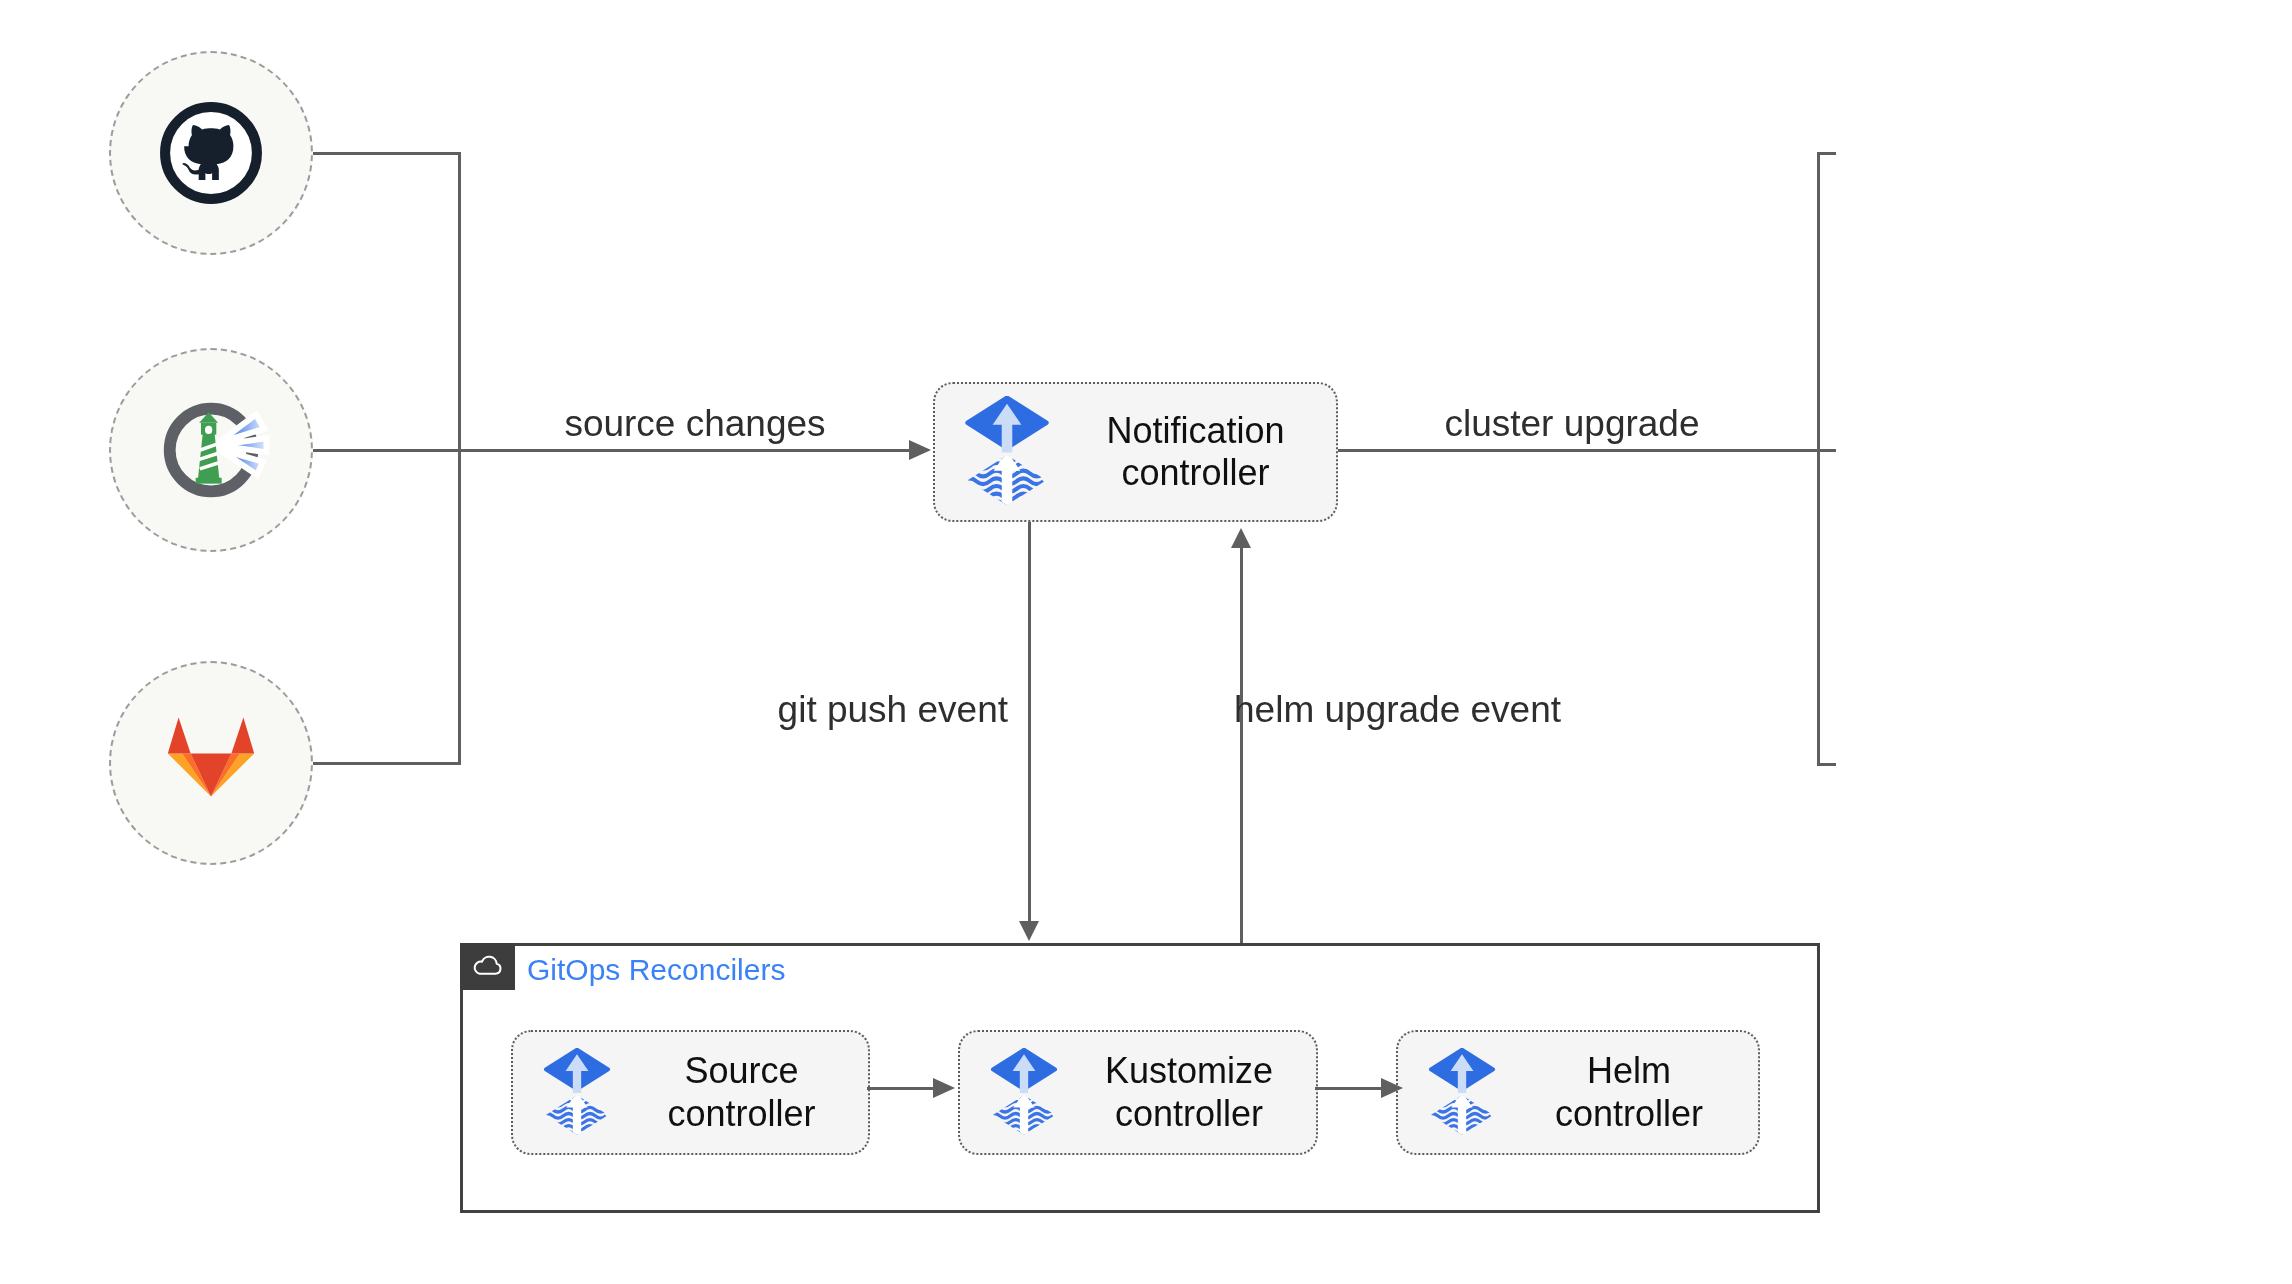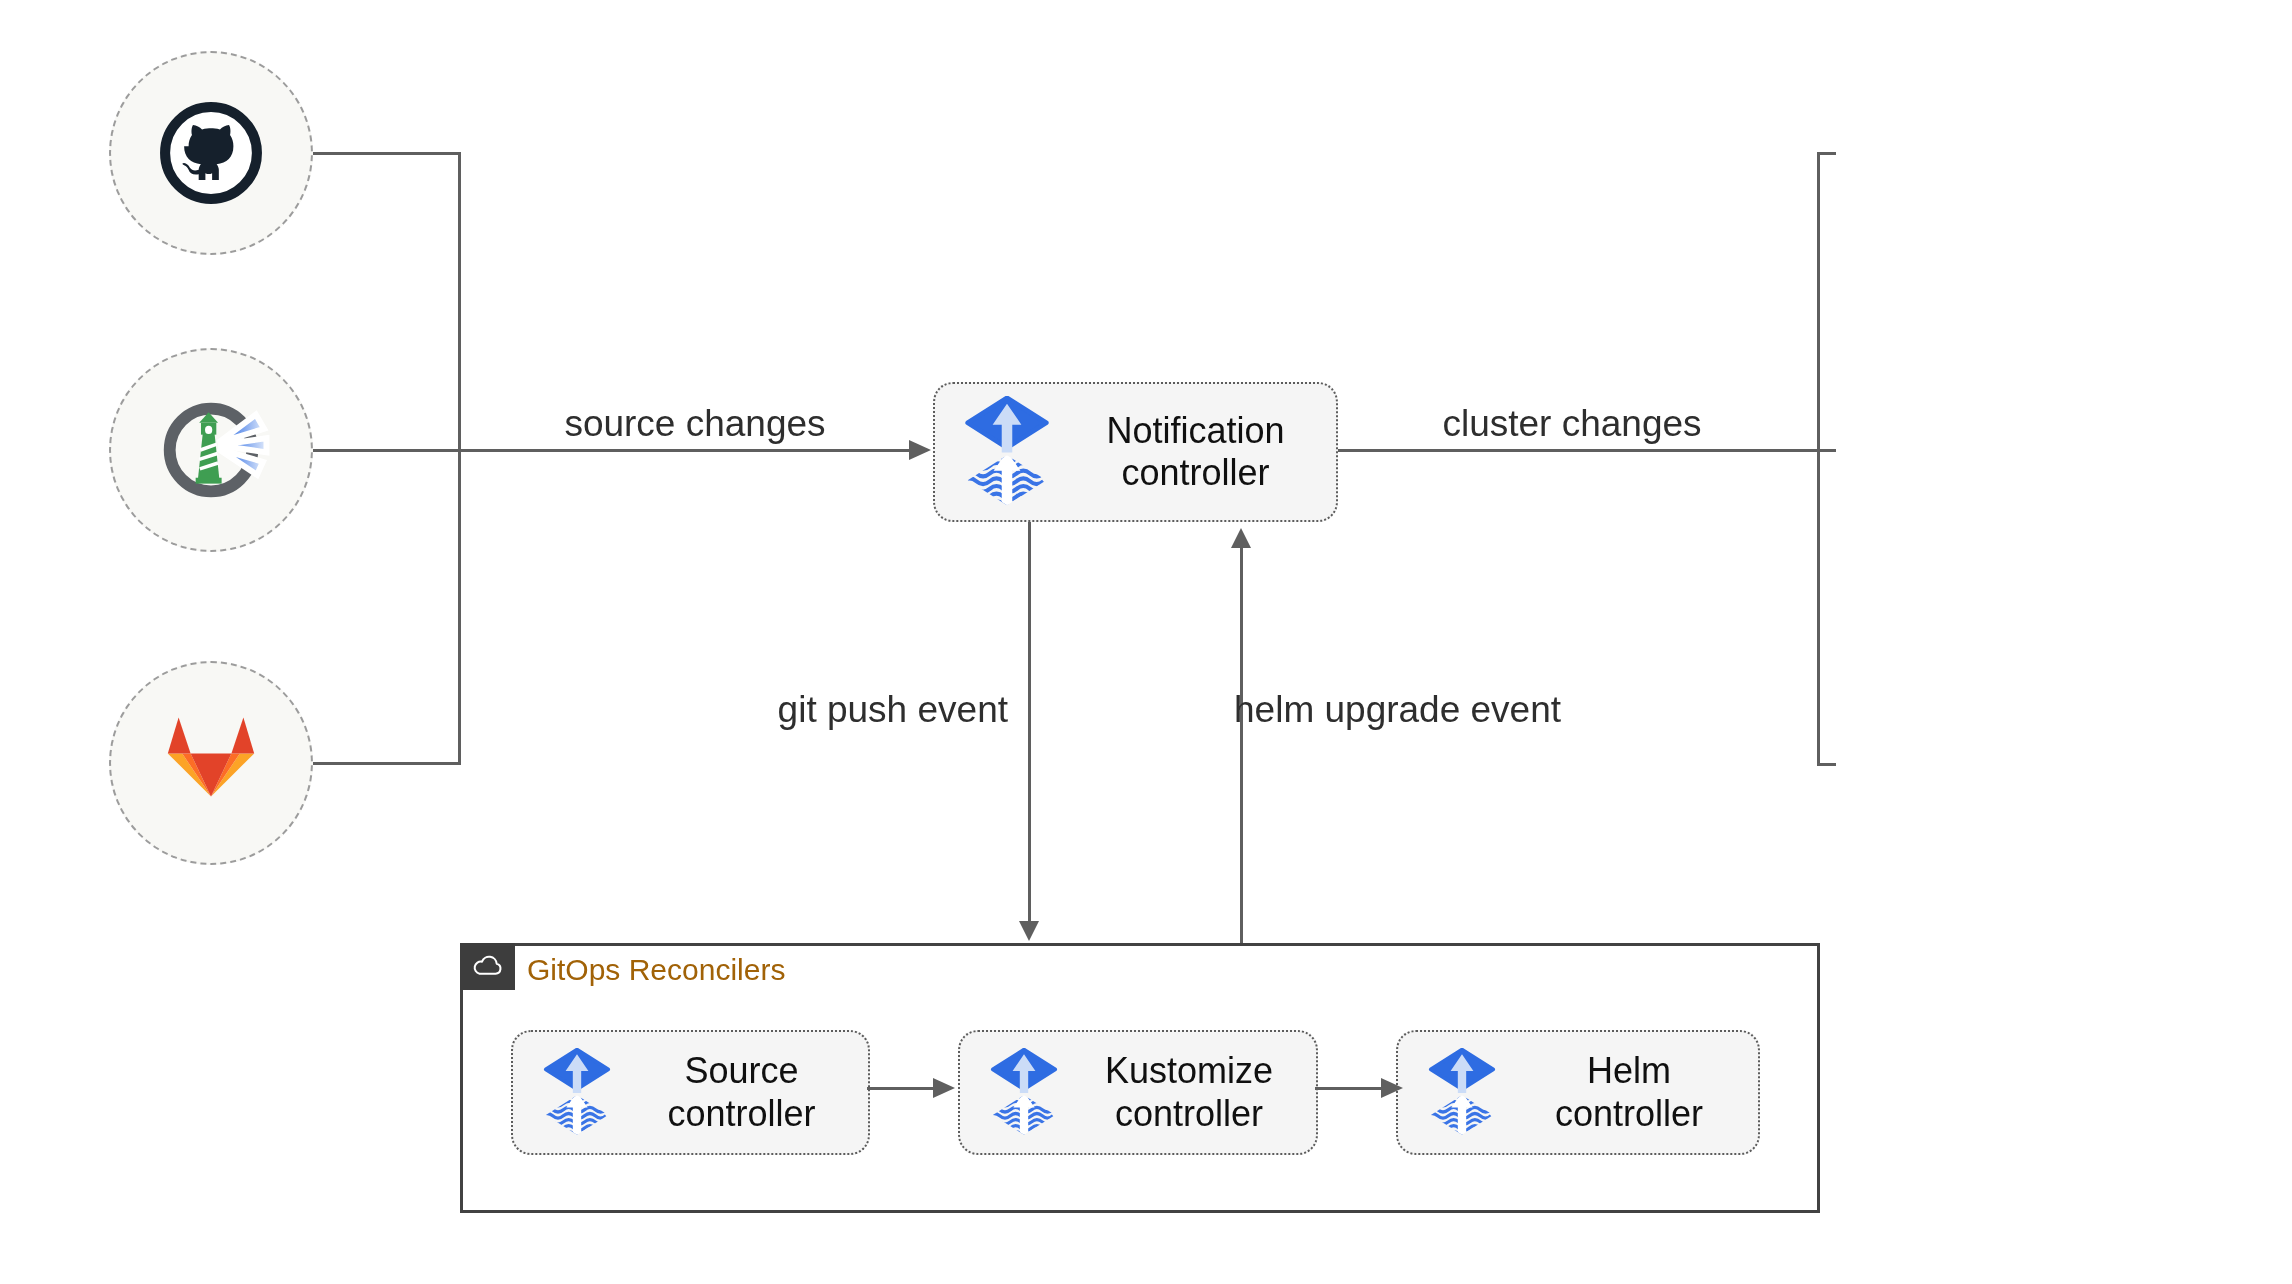--- a/index.html
+++ b/index.html
@@ -25,21 +25,21 @@
   .arrow.down {border-left:10px solid transparent;border-right:10px solid transparent;border-top:20px solid #5f5f5f;}
   .arrow.up   {border-left:10px solid transparent;border-right:10px solid transparent;border-bottom:20px solid #5f5f5f;}
   .edge-label{position:absolute;font-size:37px;color:#2e2e2e;white-space:nowrap;}
   .center{text-align:center;}
   .rightal{text-align:right;}
   .group-box{position:absolute;background:#ffffff;border:3px solid #424242;box-sizing:border-box;}
   .group-badge{
     position:absolute;left:-3px;top:-3px;width:55px;height:47px;background:#3d3d3d;
     display:flex;align-items:center;justify-content:center;
   }
-  .group-title{position:absolute;left:64px;top:0;height:47px;line-height:47px;font-size:30px;color:#a16207;}
+  .group-title{position:absolute;left:64px;top:0;height:47px;line-height:47px;font-size:30px;color:#3b82f6;}
   .nc-icon{margin-left:24px;}
   .sm-icon{margin-left:26px;}
   svg{display:block;}
 </style>
 </head>
 <body>
 
 <div id="canvas">
 
   <svg width="0" height="0" style="position:absolute" aria-hidden="true">
@@ -184,21 +184,21 @@
   <div class="edge" style="left:313px;top:152px;width:148px;height:3px;"></div>
   <div class="edge" style="left:458px;top:152px;width:3px;height:613px;"></div>
   <div class="edge" style="left:313px;top:762px;width:148px;height:3px;"></div>
 
   <div class="edge" style="left:313px;top:449px;width:597px;height:3px;"></div>
   <div class="arrow right" style="left:909px;top:440px;"></div>
   <div class="edge-label center" style="left:495px;top:403px;width:400px;">source changes</div>
 
   <div class="edge" style="left:1338px;top:449px;width:611px;height:3px;"></div>
   <div class="arrow right" style="left:1948px;top:440px;"></div>
-  <div class="edge-label center" style="left:1372px;top:403px;width:400px;">cluster changes</div>
+  <div class="edge-label center" style="left:1372px;top:403px;width:400px;">cluster upgrade</div>
   <div class="edge" style="left:1817px;top:152px;width:3px;height:614px;"></div>
   <div class="edge" style="left:1819px;top:152px;width:130px;height:3px;"></div>
   <div class="arrow right" style="left:1948px;top:143px;"></div>
   <div class="edge" style="left:1819px;top:763px;width:130px;height:3px;"></div>
   <div class="arrow right" style="left:1948px;top:754px;"></div>
 
   <div class="edge" style="left:1028px;top:522px;width:3px;height:400px;"></div>
   <div class="arrow down" style="left:1019px;top:921px;"></div>
   <div class="edge-label rightal" style="left:708px;top:689px;width:300px;">git push event</div>
 

